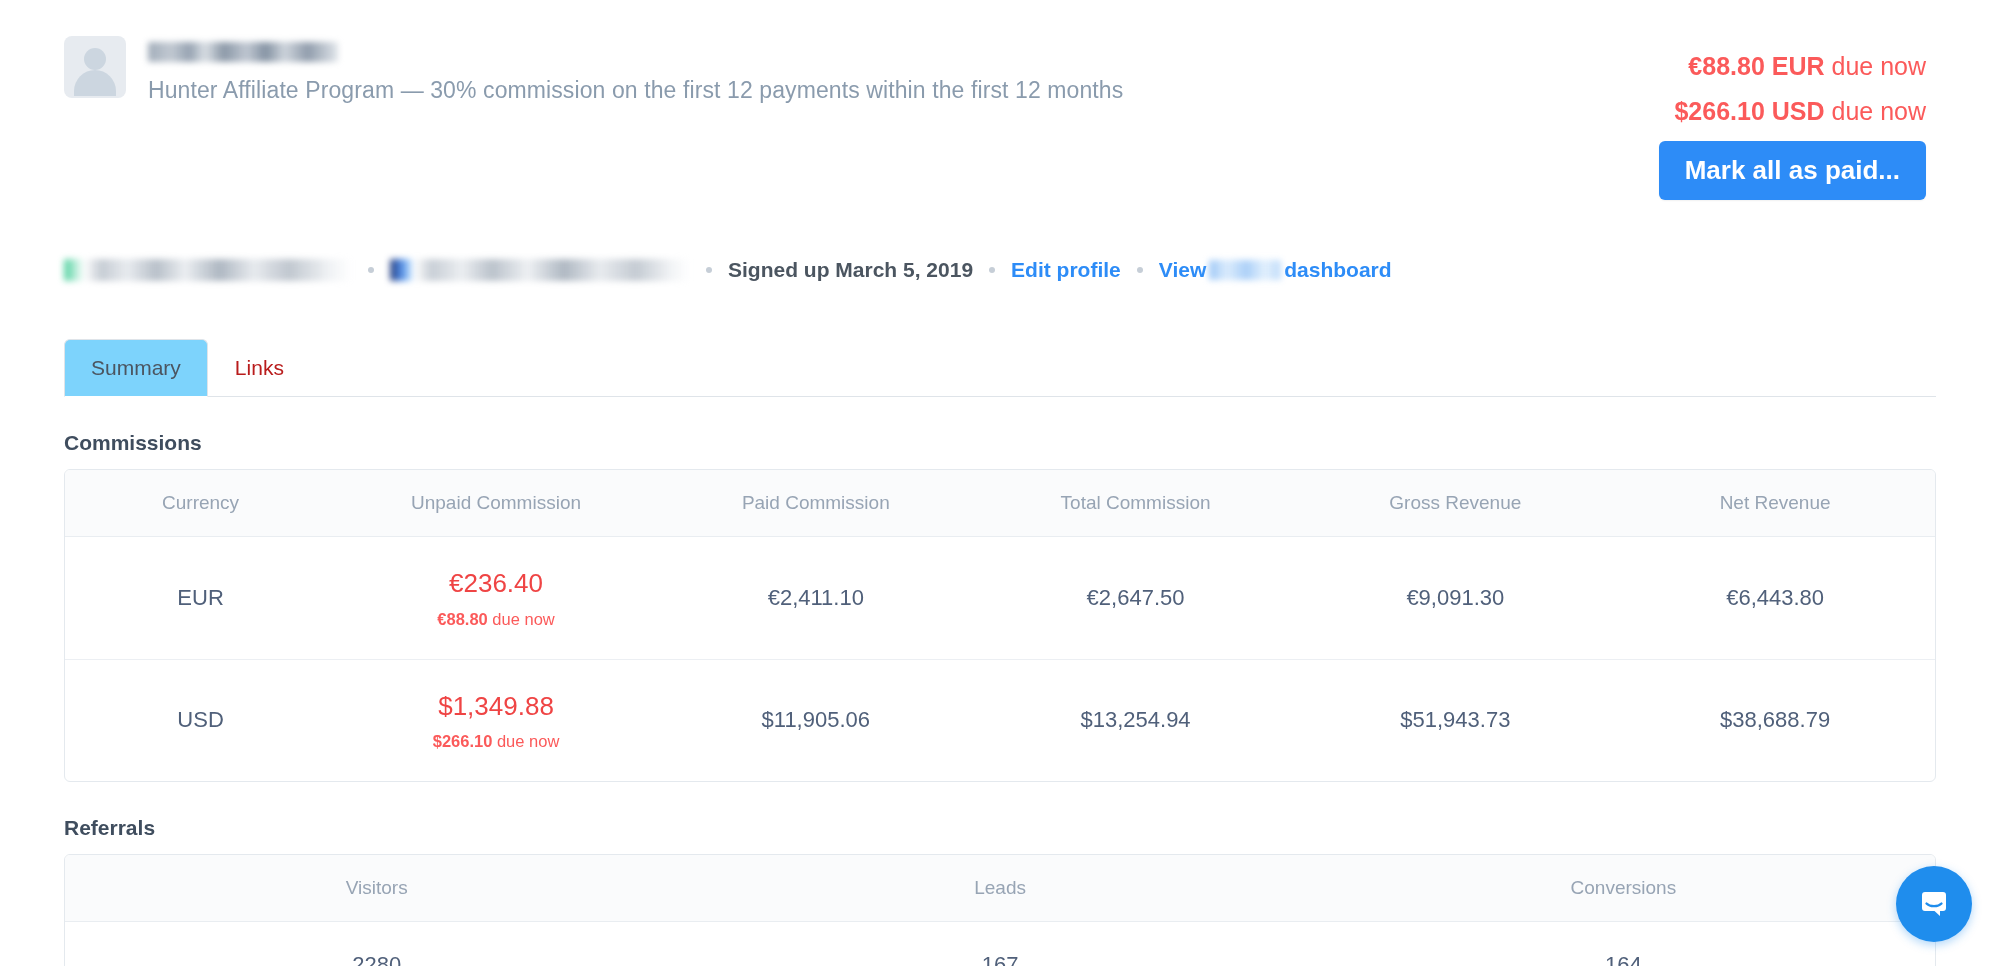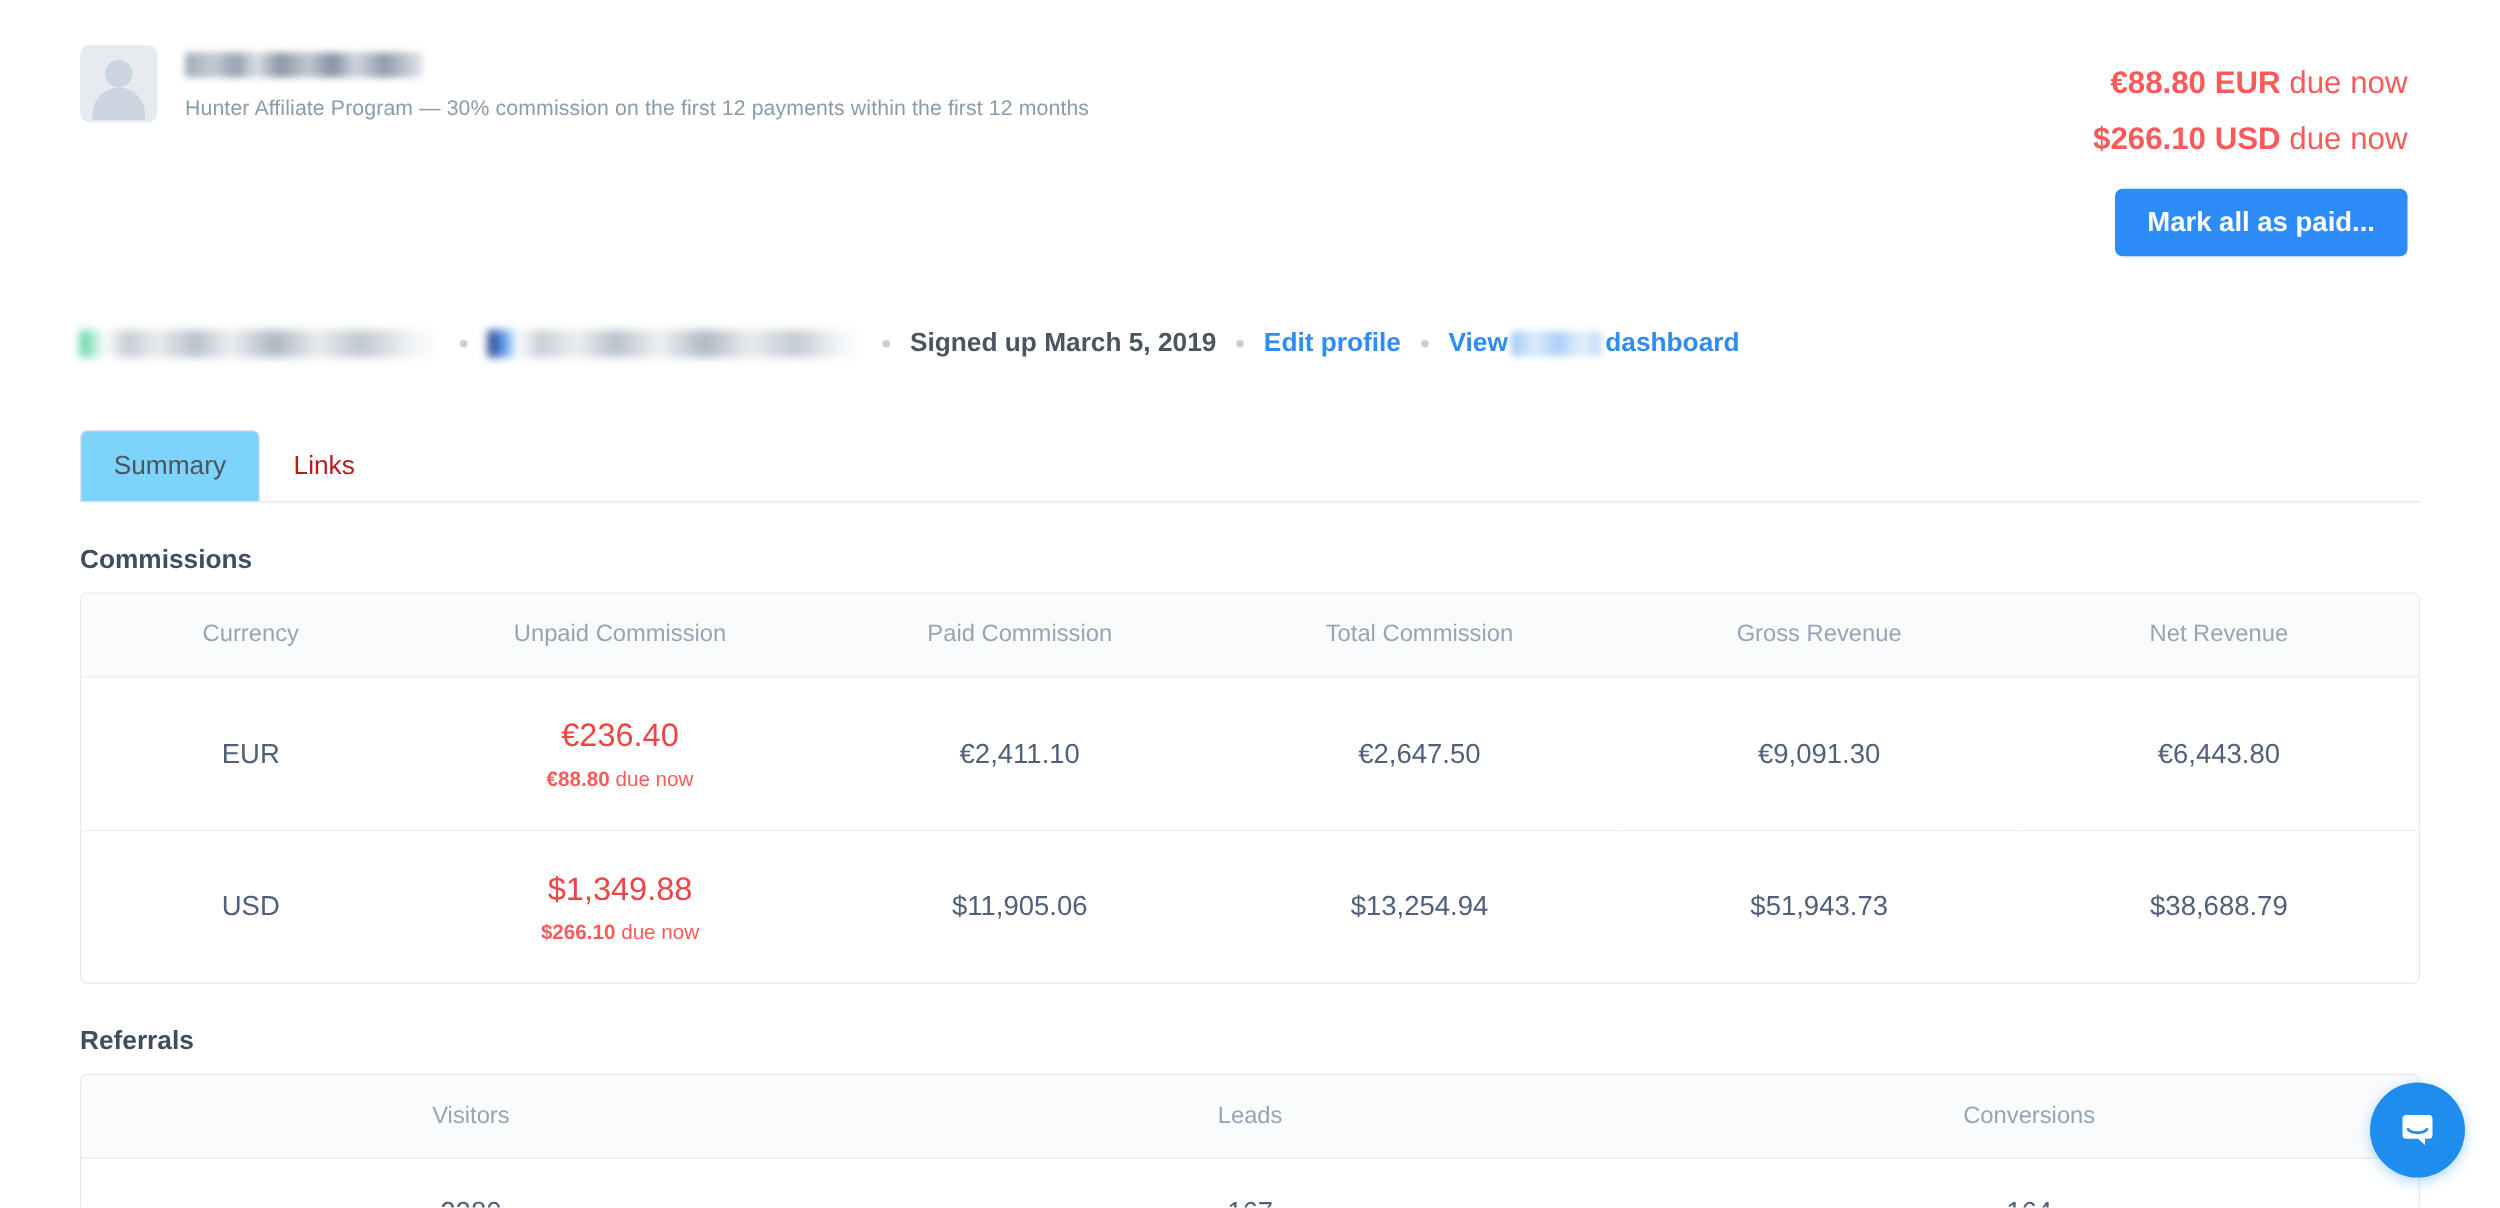--- a/index.html
+++ b/index.html
@@ -75,21 +75,21 @@
         rgba(120,136,155,.70) 0%, rgba(120,136,155,.45) 12%,
         rgba(120,136,155,.78) 22%, rgba(150,165,180,.35) 30%,
         rgba(110,126,145,.80) 40%, rgba(130,145,165,.50) 52%,
         rgba(105,122,142,.82) 62%, rgba(140,155,172,.42) 72%,
         rgba(112,128,148,.78) 84%, rgba(155,170,186,.30) 100%);
     filter: blur(3px);
   }
   .name-redact { width: 190px; height: 20px; margin-top: 10px; }
 
   .program-line {
-    font-size: 17px;
+    font-size: 23px;
     color: #8a9bad;
     margin-top: 15px;
     letter-spacing: .1px;
     white-space: nowrap;
   }
 
   .due-block { text-align: right; padding-top: 6px; padding-right: 10px; }
   .due-line {
     font-size: 25px;
     color: #fb5a5a;
@@ -98,26 +98,26 @@
     margin-top: 16px;
   }
   .due-line b { font-weight: bold; }
 
   .btn-primary {
     display: inline-block;
     background: #2d8cf7;
     color: #fff;
     border: none;
     border-radius: 6px;
-    font-size: 22px;
+    font-size: 26px;
     font-weight: bold;
     padding: 14px 26px;
     cursor: pointer;
     font-family: "Liberation Sans", sans-serif;
-    margin-top: 12px;
+    margin-top: 2px;
     box-shadow: 0 1px 2px rgba(0,0,0,.06);
     text-align: right;
   }
 
   
   .meta-row {
     display: flex;
     align-items: center;
     gap: 0;
     margin-top: 58px;

